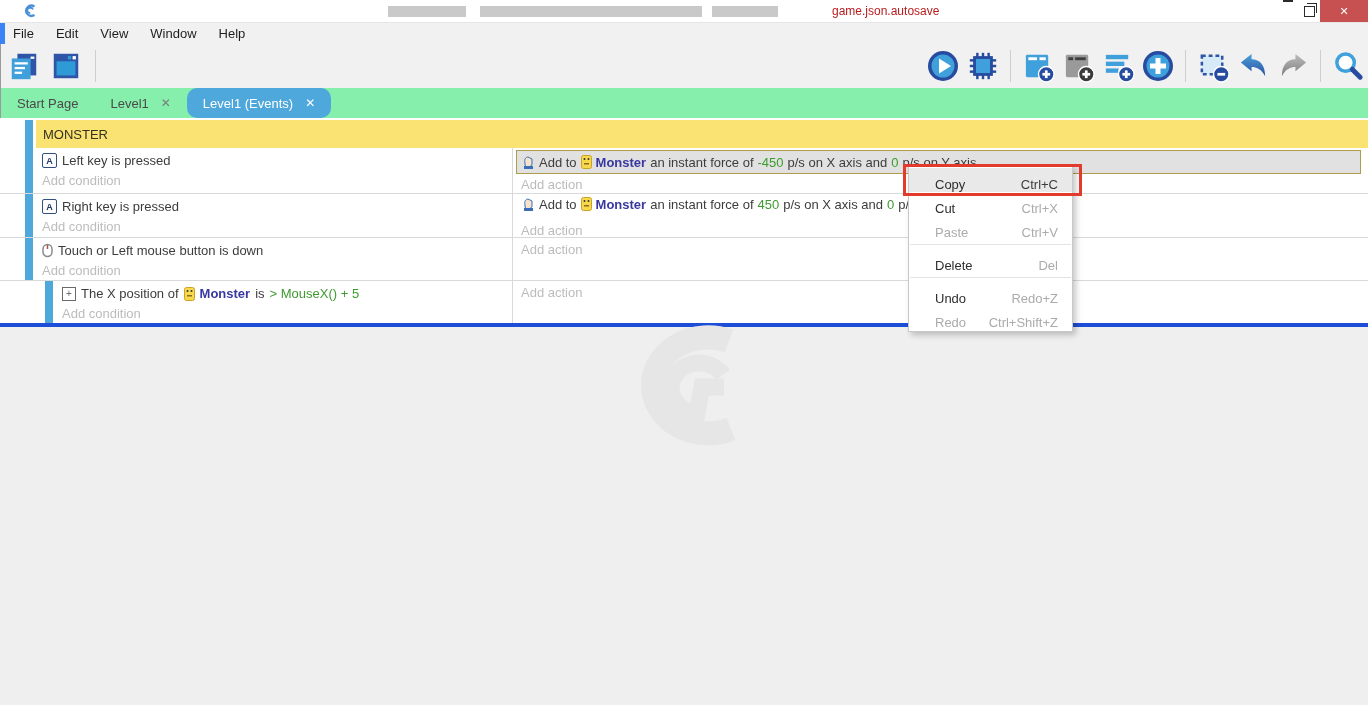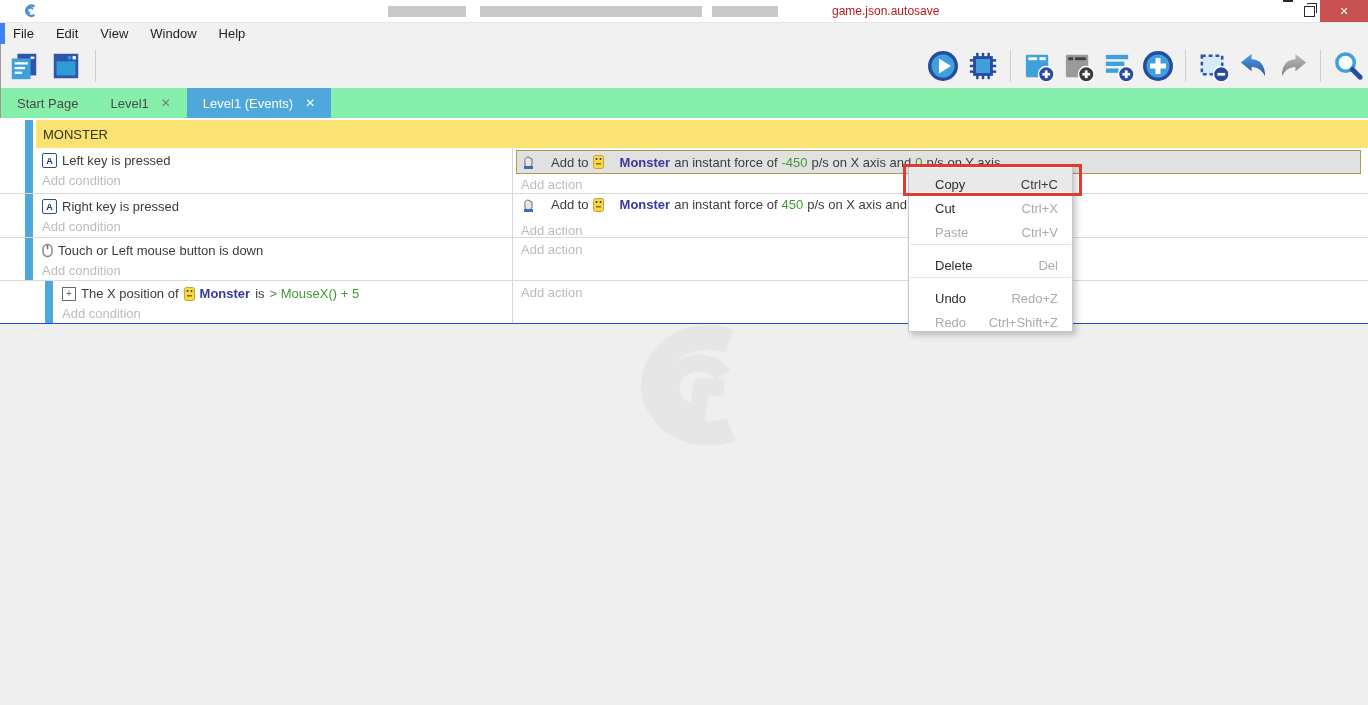--- a/index.html
+++ b/index.html
@@ -28,46 +28,46 @@
   .toolbar{position:absolute;left:0;top:44px;width:1368px;height:44px;background:#F1F1F1;border-left:1px solid #9B9B9B;}
   .tb-left{position:absolute;left:6px;top:5px;display:flex;align-items:center;gap:8px;}
   .tb-right{position:absolute;right:4px;top:5px;display:flex;align-items:center;gap:6px;}
   .tb-icon{width:34px;height:34px;display:flex;align-items:center;justify-content:center;}
   .tb-sep{width:1px;height:32px;background:#CFCFCF;margin:0 4px;}
 
   
   .tabbar{position:absolute;left:0;top:88px;width:1368px;height:30px;background:#86efac;display:flex;align-items:stretch;border-left:1px solid #9B9B9B;}
   .tab{display:flex;align-items:center;gap:12px;padding:0 16px;font-size:13px;color:#4A4A4A;}
   .tab .x{font-size:12px;color:#7A7A7A;}
-  .tab.active{background:#4FA8DC;color:#FFFFFF;}
+  .tab.active{background:#4FA8DC;color:#FFFFFF;border-radius:10px;}
   .tab.active .x{color:#FFFFFF;}
 
   
-  .events{position:absolute;left:0;top:118px;width:1368px;height:205px;background:#FFFFFF;border-bottom:1px solid #1d4ed8;}
+  .events{position:absolute;left:0;top:118px;width:1368px;height:205px;background:#FFFFFF;border-bottom:4px solid #1d4ed8;}
   .erow{position:absolute;left:0;right:0;border-bottom:1px solid #D9D9D9;box-sizing:border-box;background:#fff;}
   .row-comment{top:2px;height:28px;border-bottom:none;background:#fff;}
   .row-e1{top:30px;height:46px;}
   .row-e2{top:76px;height:44px;}
   .row-e3{top:120px;height:43px;}
   .row-sub{top:163px;height:42px;border-bottom:none;}
   .bar{position:absolute;left:25px;top:0;bottom:0;width:8px;background:#4FA8DC;}
   .bar.sub{left:45px;}
   .comment-body{position:absolute;left:36px;right:0;top:0;bottom:0;background:#FAE273;display:flex;align-items:center;}
   .comment-text{font-size:13px;color:#33331E;margin-left:7px;}
   .cond{position:absolute;left:36px;top:0;bottom:0;width:476px;box-sizing:border-box;padding:5px 0 0 6px;}
   .cond.subcond{left:56px;width:456px;}
   .act{position:absolute;left:512px;top:0;right:0;bottom:0;border-left:1px solid #D9D9D9;box-sizing:border-box;}
   .cline{display:flex;align-items:center;gap:5px;font-size:13px;color:#3C3C3C;white-space:nowrap;}
   .addlink{font-size:13px;color:#BCBCBC;margin-top:5px;}
   .act .addlink{position:absolute;left:8px;}
   .act .add-top{top:4px;margin-top:0;}
   .act .add-bot{top:29px;margin-top:0;}
   .selbox{position:absolute;left:3px;top:2px;right:7px;height:22px;background:#E1E1E1;border:1px solid #AD9C4A;display:flex;align-items:center;padding:0 5px;white-space:nowrap;overflow:hidden;}
   .actline{position:absolute;left:4px;top:3px;display:flex;align-items:center;padding:0 5px;white-space:nowrap;}
-  .tok{font-size:13px;color:#3C3C3C;margin-right:4px;display:flex;align-items:center;gap:16px;}
+  .tok{font-size:13px;color:#3C3C3C;margin-right:4px;display:flex;gap:4px;}
   .obj{font-weight:bold;color:#3838A0;}
   .val{color:#3D9B2F;}
   .keybadge{display:inline-flex;align-items:center;justify-content:center;width:13px;height:13px;border:1px solid #31507E;border-radius:2px;background:#FDFDFD;font-size:9px;font-weight:bold;color:#1F3864;}
   .subicon{display:inline-flex;align-items:center;justify-content:center;width:12px;height:12px;border:1px solid #6A6A6A;background:#fff;font-size:10px;color:#6A6A6A;line-height:10px;}
 
   
   .tl{position:absolute;background:#C6C6C6;}
   .arrow{position:absolute;left:3px;top:146px;width:0;height:0;border-left:6px solid transparent;border-right:6px solid transparent;border-top:7px solid #9A9A9A;}
 
   

